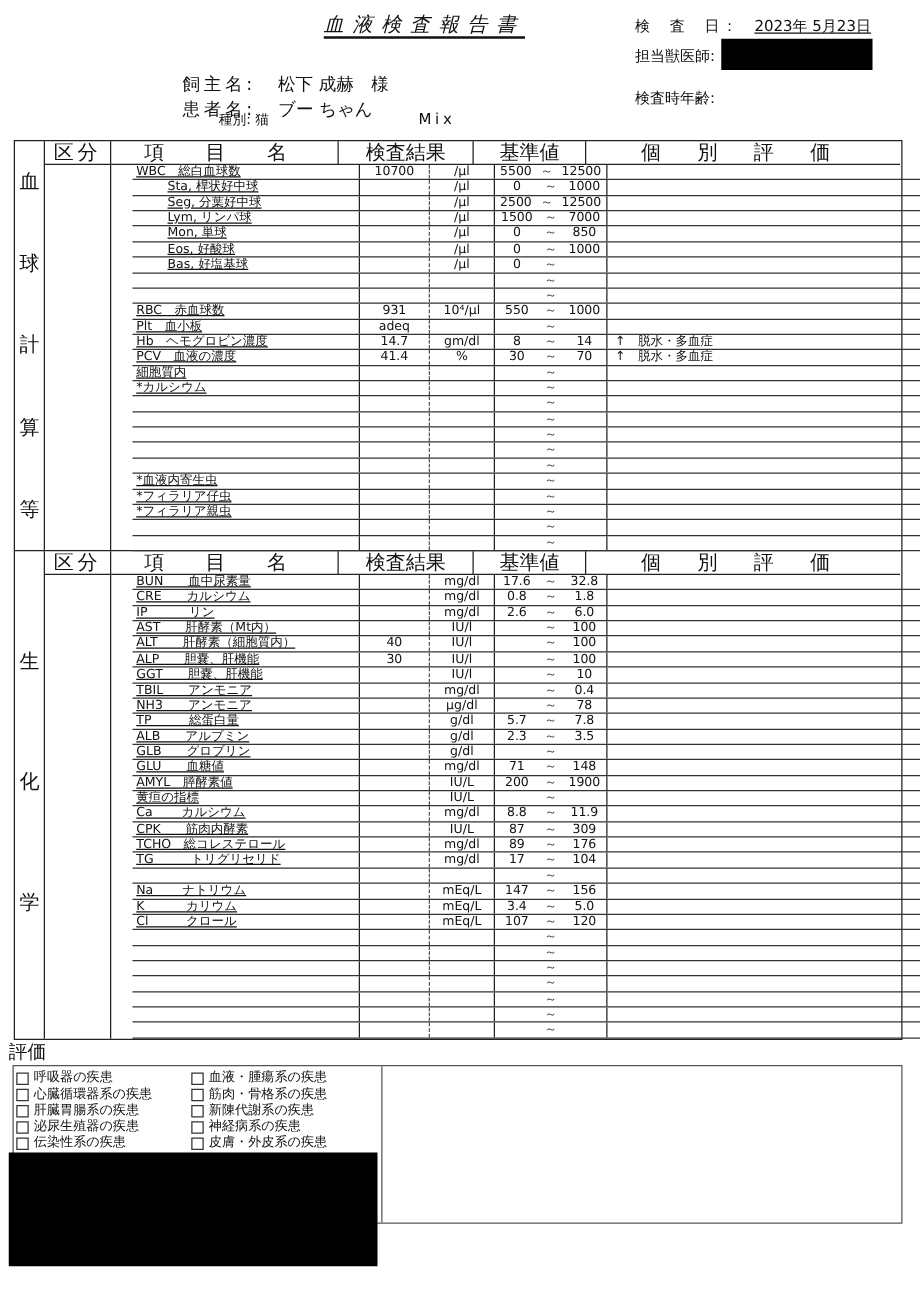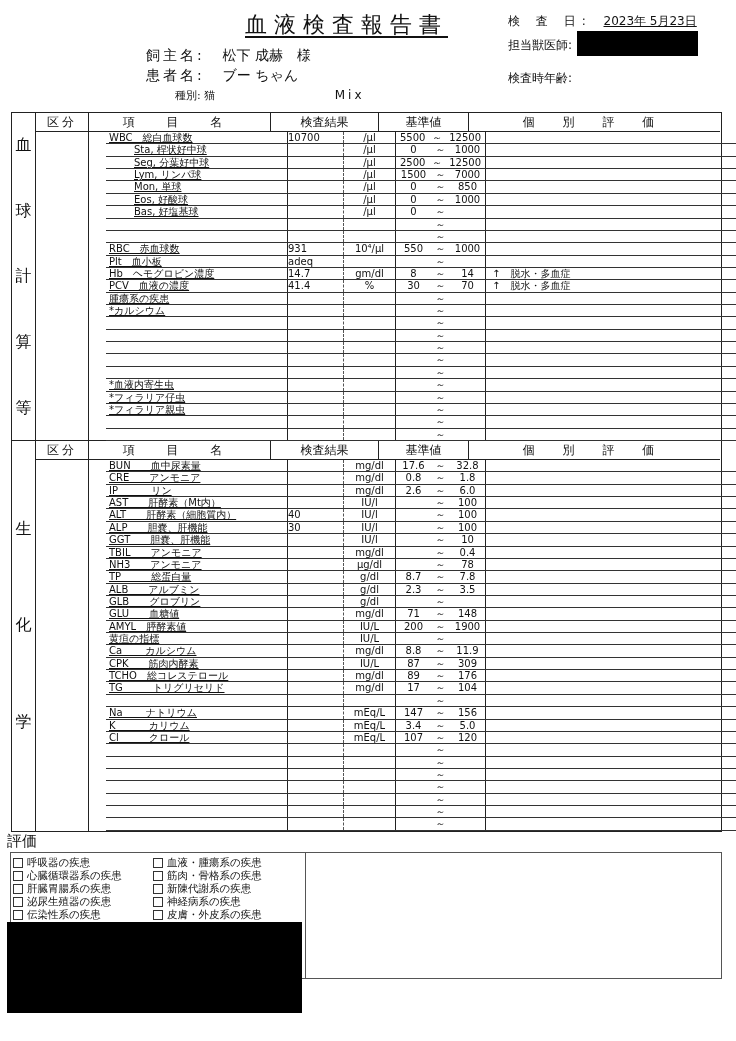--- a/index.html
+++ b/index.html
@@ -1,46 +1,46 @@
 <!DOCTYPE html>
 <html><head>
 <meta charset="utf-8">
 <style>
   * { box-sizing: border-box; margin: 0; padding: 0; }
   html, body { width: 736px; height: 1041px; background: #ffffff; overflow: hidden; }
   body { position: relative; font-family: "DejaVu Sans", "Liberation Sans", sans-serif; color: #111; }
 
-  .title { position: absolute; left: 245px; top: 10px; font-size: 22px; letter-spacing: 7px; text-decoration: underline; text-underline-offset: 4px; text-decoration-thickness: 2px; }
+  .title { position: absolute; left: 259px; top: 10px; font-size: 16px; letter-spacing: 7px; text-decoration: underline; text-underline-offset: 4px; text-decoration-thickness: 2px; font-style: italic; }
   .owner-row { position: absolute; left: 146px; font-size: 14px; }
-  .owner-row .lbl { display: inline-block; width: 72px; letter-spacing: 3px; }
+  .owner-row .lbl { display: inline-block; width: 72px; letter-spacing: 3px; margin-top: 12px; }
   .species-row { position: absolute; left: 175px; top: 88px; font-size: 11px; }
   .species-row .mix { margin-left: 72px; font-size: 12px; letter-spacing: 3px; padding-left: 44px; }
 
   .meta { position: absolute; left: 508px; font-size: 12px; }
   .meta .lbl { letter-spacing: 6px; }
   .meta .date { text-decoration: underline; font-size: 12px; letter-spacing: 0; margin-left: 8px; }
   .redact { position: absolute; background: #000; }
 
   
   .frame { position: absolute; left: 11px; top: 112px; width: 711px; height: 720px; border: 1.5px solid #222; }
   .section { position: absolute; left: 0; width: 708px; }
   .sec-label { position: absolute; left: 0; width: 24px; border-right: 1.5px solid #222; display: flex; flex-direction: column; justify-content: space-around; align-items: center; font-size: 16px; }
   .kubun-col { position: absolute; left: 24px; width: 53px; border-right: 1.5px solid #222; }
-  .hdr { position: absolute; top: 0; height: 19px; border-bottom: 1.5px solid #222; display: flex; align-items: center; justify-content: center; font-size: 12px; }
+  .hdr { position: absolute; top: 0; height: 19px; border-bottom: 1.5px solid #222; display: flex; align-items: center; justify-content: center; font-size: 16px; }
   .hdr.kubun { left: 24px; width: 53px; border-right: 1.5px solid #222; letter-spacing: 3px; }
   .hdr.item { left: 77px; width: 182px; border-right: 1.5px solid #222; letter-spacing: 14px; }
   .hdr.result { left: 259px; width: 108px; border-right: 1.5px solid #222; }
   .hdr.ref { left: 367px; width: 90px; border-right: 1.5px solid #222; }
   .hdr.eval { left: 457px; width: 251px; letter-spacing: 12px; }
 
   .rows { position: absolute; left: 94px; width: 631px; }
   .row { position: relative; height: 12.36px; border-bottom: 1.2px solid #333; display: flex; font-size: 10px; line-height: 11px; }
   .row .c-item { width: 182px; border-right: 1.5px solid #222; padding-left: 3px; white-space: nowrap; overflow: hidden; }
   .row .c-item.indent { padding-left: 28px; }
-  .row .c-val { width: 56px; border-right: 1px dashed #555; }
+  .row .c-val { width: 56px; border-right: 1px dashed #555; text-align: center; }
   .row .c-unit { width: 52px; border-right: 1.5px solid #222; text-align: center; }
   .row .c-ref { width: 90px; border-right: 1.5px solid #222; display: flex; justify-content: space-between; padding: 0 4px; }
   .row .c-ref span { flex: 1; text-align: center; }
   .row .c-eval { width: 251px; padding-left: 6px; white-space: nowrap; }
 
   .eval-title { position: absolute; left: 7px; top: 832px; font-size: 15px; }
   .eval-box { position: absolute; left: 10px; top: 852px; width: 712px; height: 127px; border: 1px solid #555; }
   .eval-divider { position: absolute; left: 294px; top: 0; height: 100%; border-left: 1px solid #555; }
   .check-col { position: absolute; top: 3px; font-size: 10.5px; line-height: 13px; }
   .check-item { display: flex; align-items: center; white-space: nowrap; }
@@ -232,21 +232,21 @@
           <div class="c-val">41.4</div>
           <div class="c-unit">%</div>
           <div class="c-ref">
             <span>30</span>
             <span>～</span>
             <span>70</span>
           </div>
           <div class="c-eval">↑　脱水・多血症</div>
         </div>
         <div class="row">
-          <div class="c-item"><span style="text-decoration:underline">腫瘍系の疾患</span></div>
+          <div class="c-item"><span style="text-decoration:underline">細胞質内</span></div>
           <div class="c-val"></div>
           <div class="c-unit"></div>
           <div class="c-ref">
             <span></span>
             <span>～</span>
             <span></span>
           </div>
           <div class="c-eval"></div>
         </div>
         <div class="row">
@@ -391,21 +391,21 @@
           <div class="c-val"></div>
           <div class="c-unit">mg/dl</div>
           <div class="c-ref">
             <span>17.6</span>
             <span>～</span>
             <span>32.8</span>
           </div>
           <div class="c-eval"></div>
         </div>
         <div class="row">
-          <div class="c-item"><span style="text-decoration:underline">CRE　　アンモニア</span></div>
+          <div class="c-item"><span style="text-decoration:underline">CRE　　カルシウム</span></div>
           <div class="c-val"></div>
           <div class="c-unit">mg/dl</div>
           <div class="c-ref">
             <span>0.8</span>
             <span>～</span>
             <span>1.8</span>
           </div>
           <div class="c-eval"></div>
         </div>
         <div class="row">
@@ -483,21 +483,21 @@
             <span>～</span>
             <span>78</span>
           </div>
           <div class="c-eval"></div>
         </div>
         <div class="row">
           <div class="c-item"><span style="text-decoration:underline">TP　　　総蛋白量</span></div>
           <div class="c-val"></div>
           <div class="c-unit">g/dl</div>
           <div class="c-ref">
-            <span>8.7</span>
+            <span>5.7</span>
             <span>～</span>
             <span>7.8</span>
           </div>
           <div class="c-eval"></div>
         </div>
         <div class="row">
           <div class="c-item"><span style="text-decoration:underline">ALB　　アルブミン</span></div>
           <div class="c-val"></div>
           <div class="c-unit">g/dl</div>
           <div class="c-ref">

